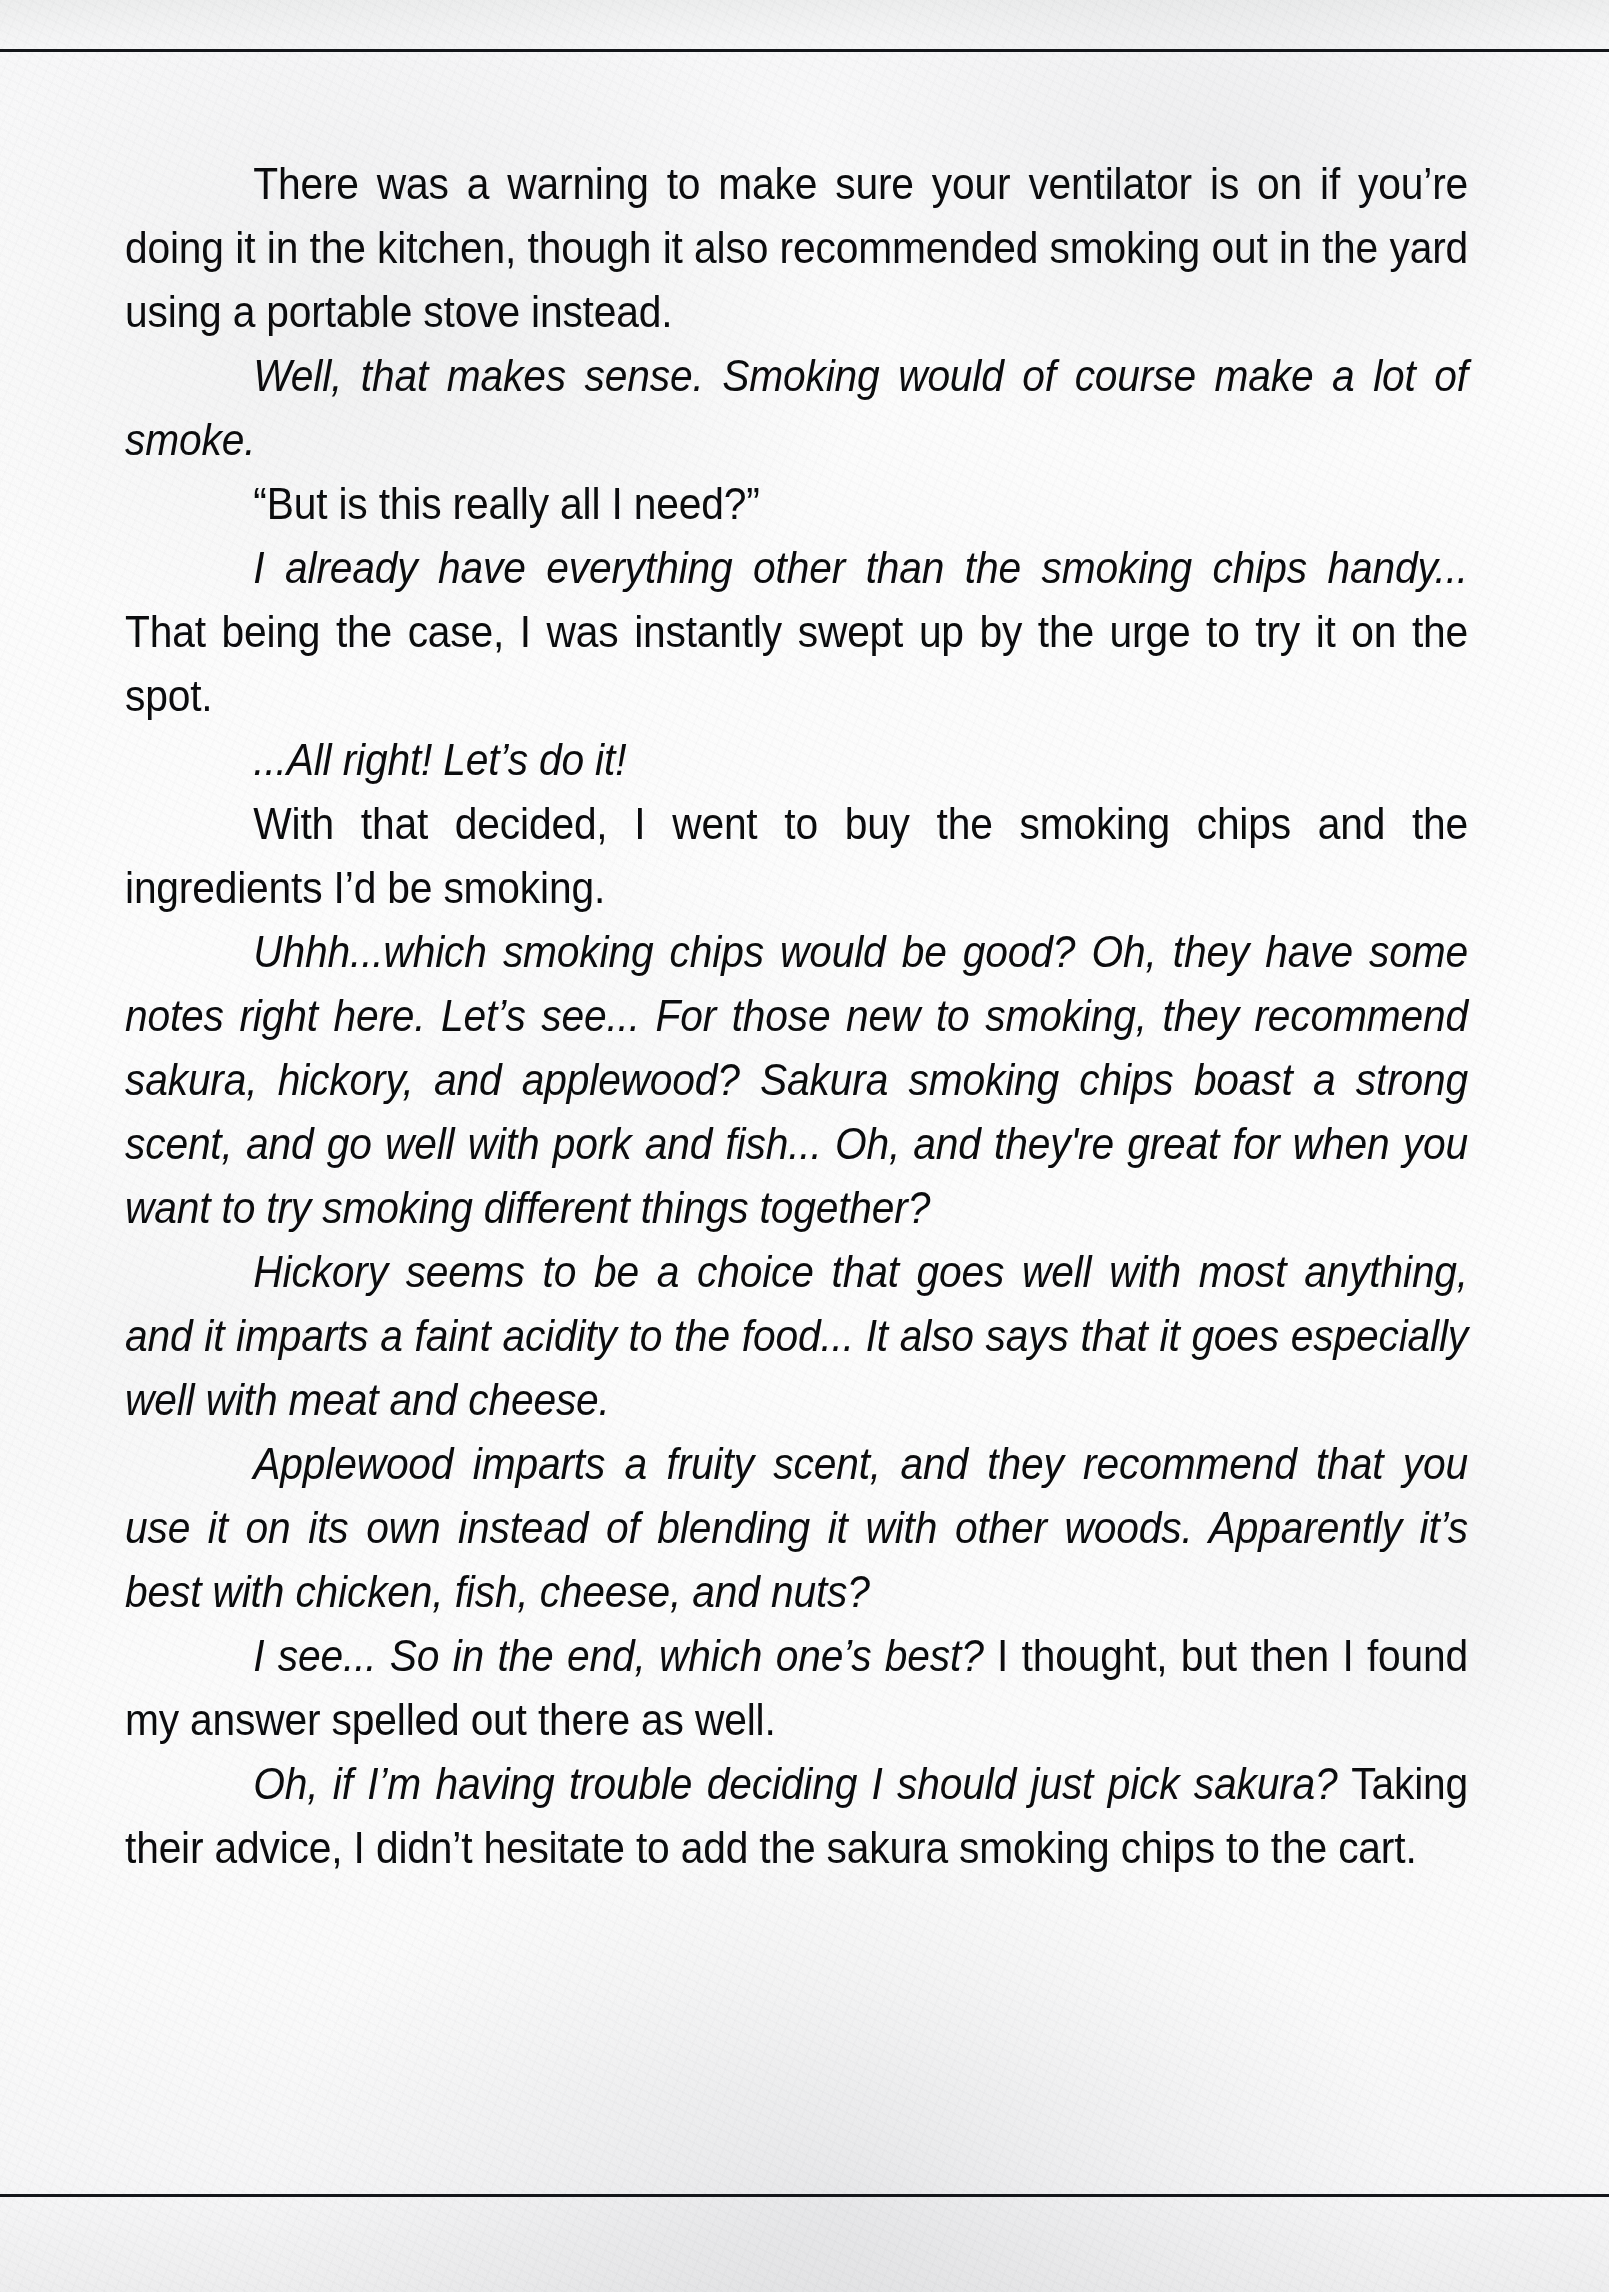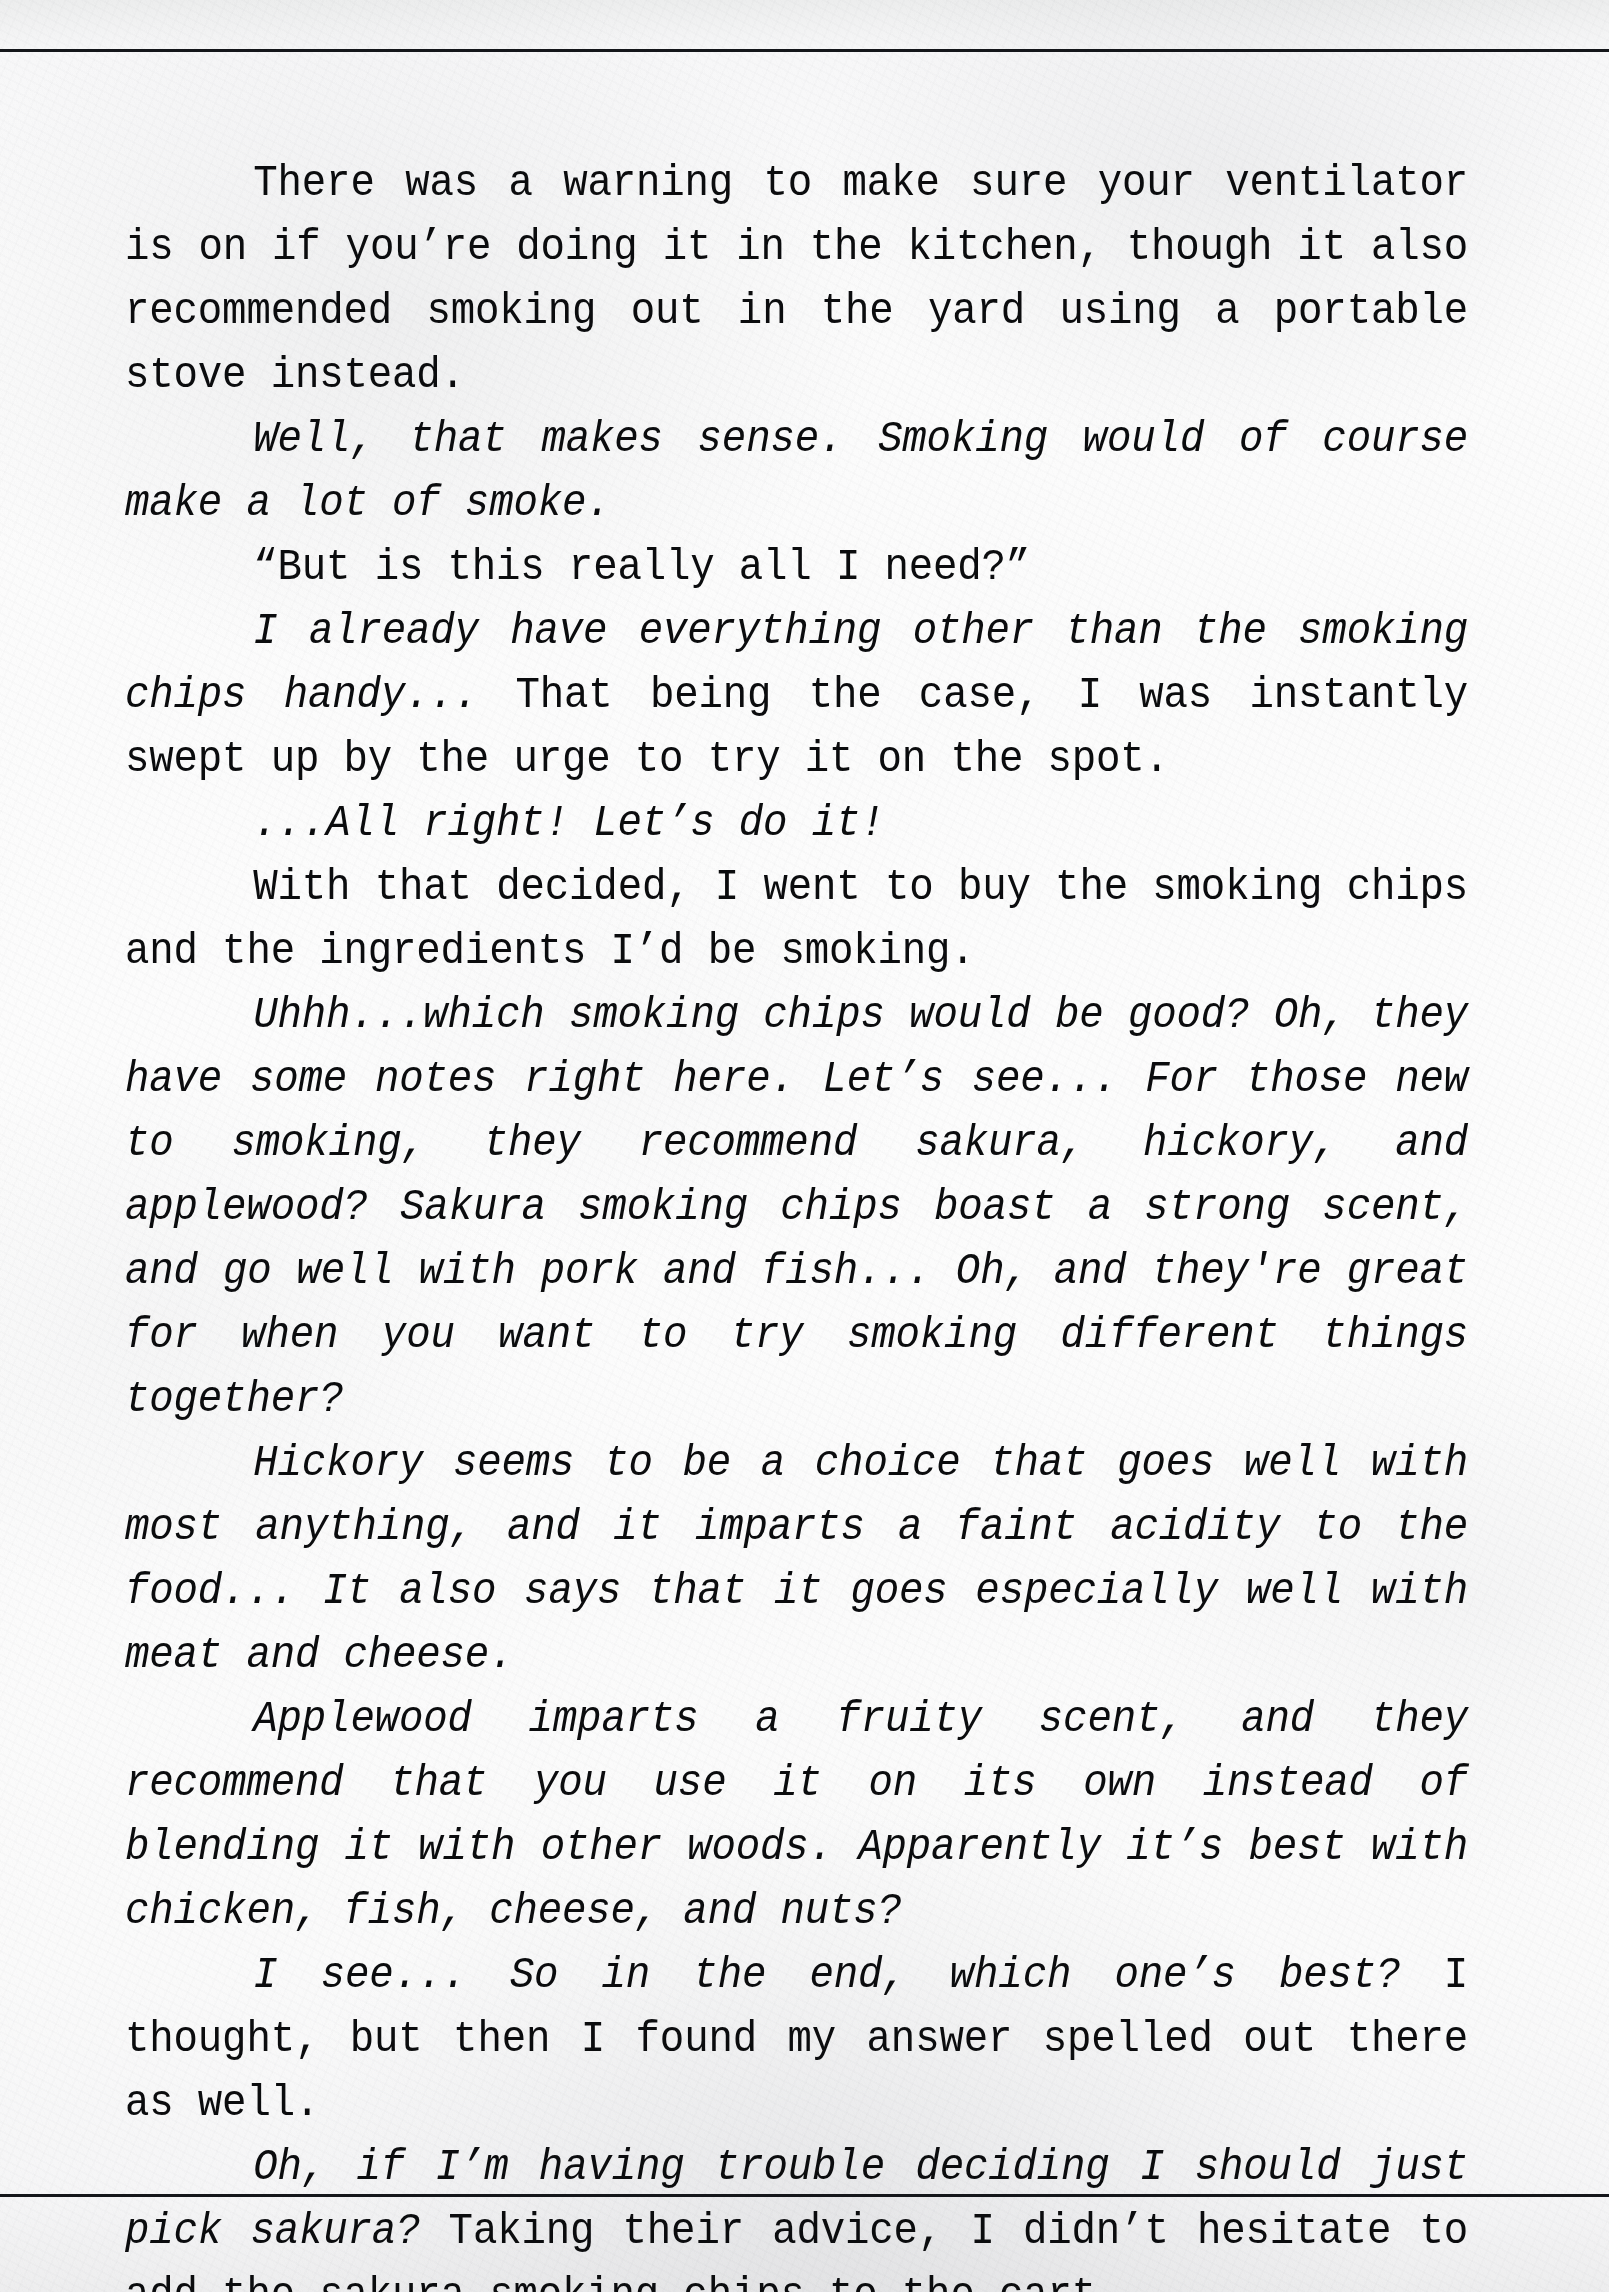--- a/index.html
+++ b/index.html
@@ -15,21 +15,21 @@
     background:
       radial-gradient(ellipse 806px 555px at 24% 14%, rgba(176,178,182,0.17), rgba(255,255,255,0) 62%),
       radial-gradient(ellipse 681px 466px at 76% 8%,  rgba(168,170,175,0.15), rgba(255,255,255,0) 60%),
       radial-gradient(ellipse 896px 627px at 52% 96%, rgba(172,174,179,0.20), rgba(255,255,255,0) 64%),
       radial-gradient(ellipse 555px 412px at 10% 58%, rgba(186,188,192,0.10), rgba(255,255,255,0) 66%),
       radial-gradient(ellipse 573px 430px at 92% 70%, rgba(186,188,192,0.10), rgba(255,255,255,0) 66%),
       radial-gradient(ellipse 466px 304px at 38% 46%, rgba(196,198,202,0.07), rgba(255,255,255,0) 70%),
       linear-gradient(180deg, #eceded 0px, #f7f7f8 52px, #fbfbfb 269px, #fcfcfc 1075px, #fafafa 1970px, #f5f5f6 2196px, #ededee 2293px);
     overflow: hidden;
     box-sizing: border-box;
-    font-family: Liberation Mono, monospace;
+    font-family: Liberation Sans, sans-serif;
   }
 
   
   .grain {
     position: absolute;
     inset: 0;
     pointer-events: none;
     background-image:
       repeating-linear-gradient(27deg, rgba(150,152,158,0.030) 0px, rgba(150,152,158,0.030) 1.8px, rgba(255,255,255,0) 1.8px, rgba(255,255,255,0) 8px),
       repeating-linear-gradient(113deg, rgba(150,152,158,0.026) 0px, rgba(150,152,158,0.026) 1.8px, rgba(255,255,255,0) 1.8px, rgba(255,255,255,0) 9.9px),

